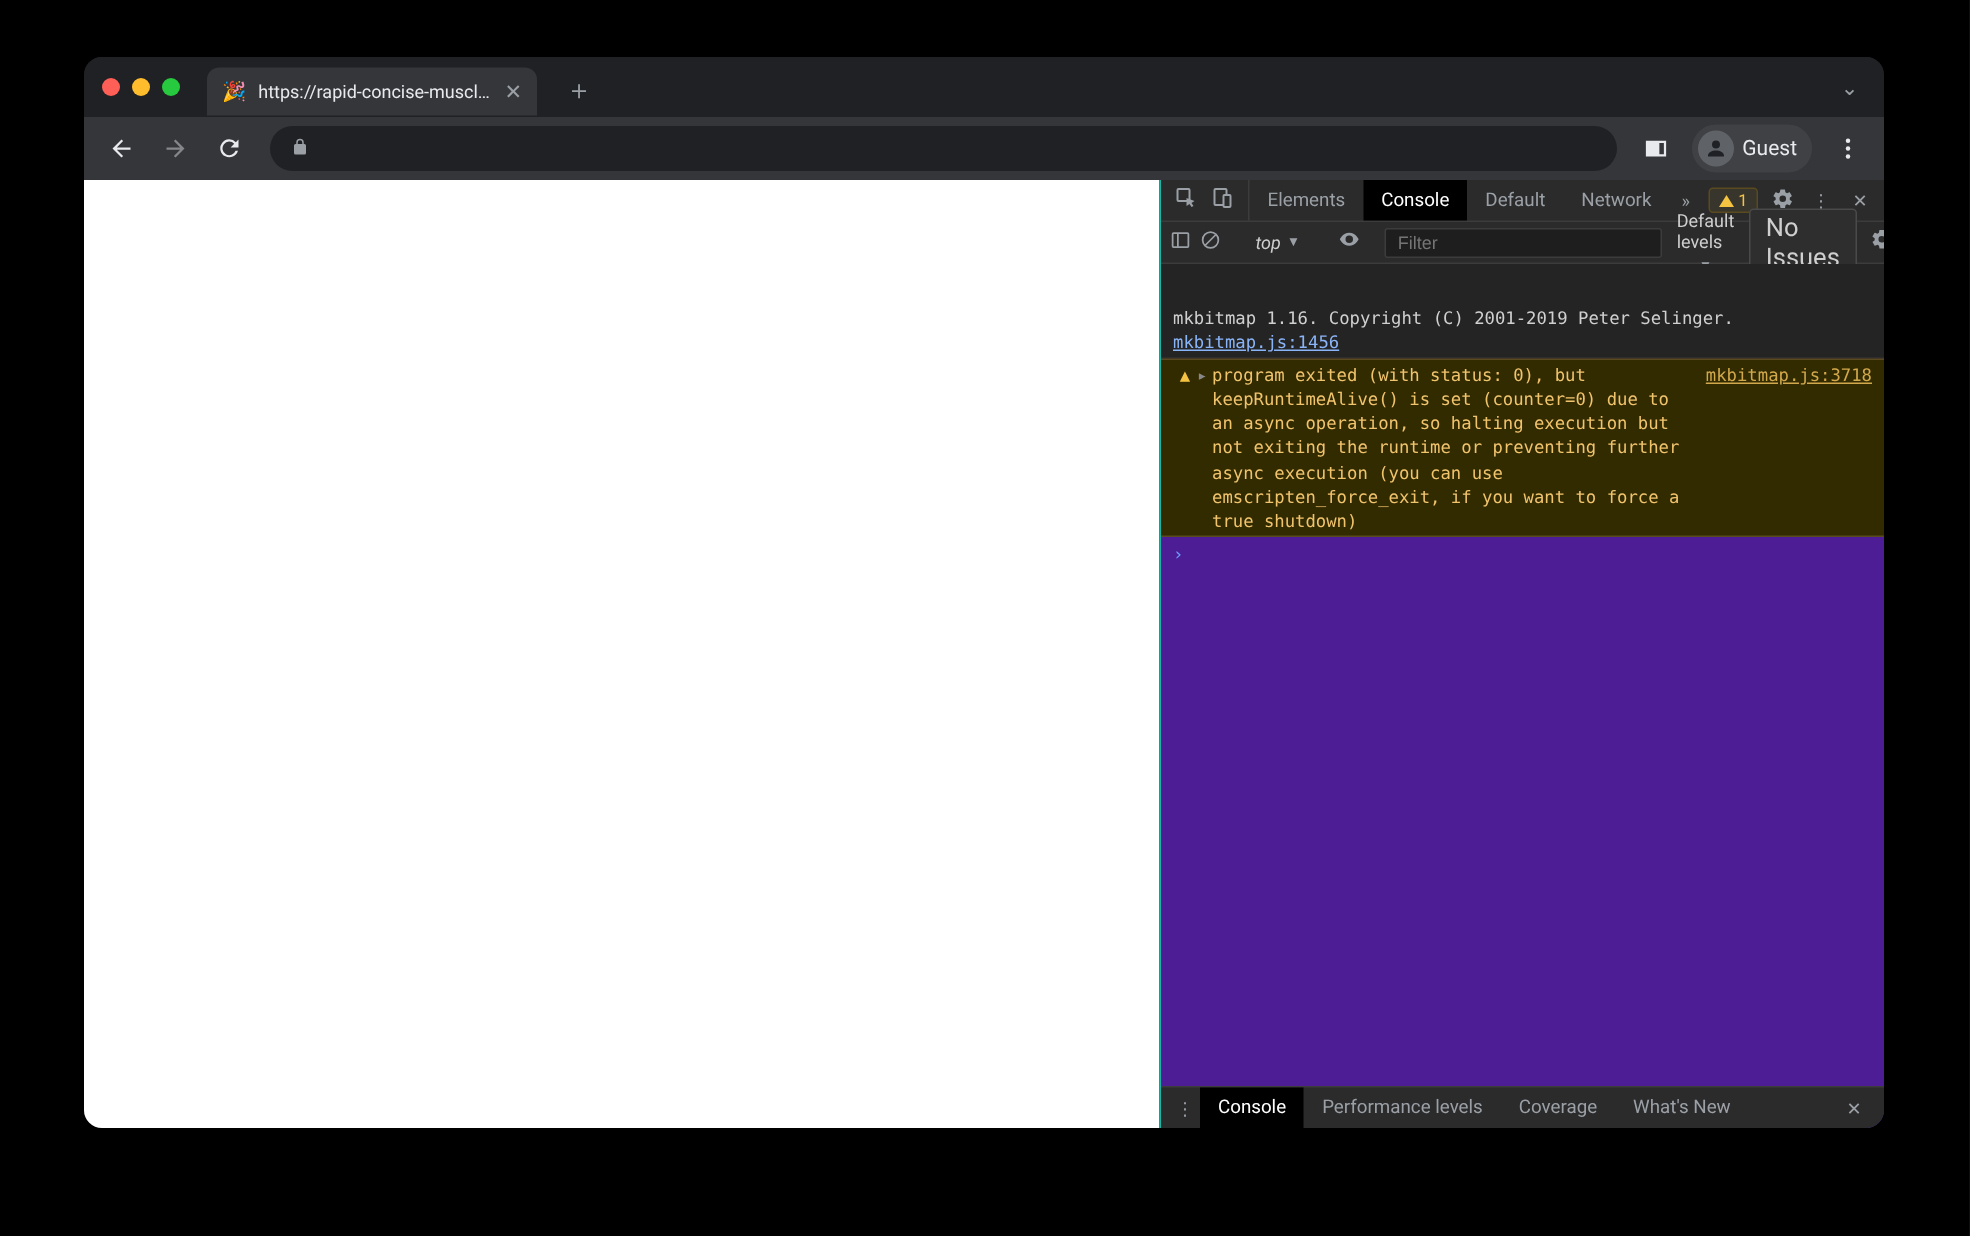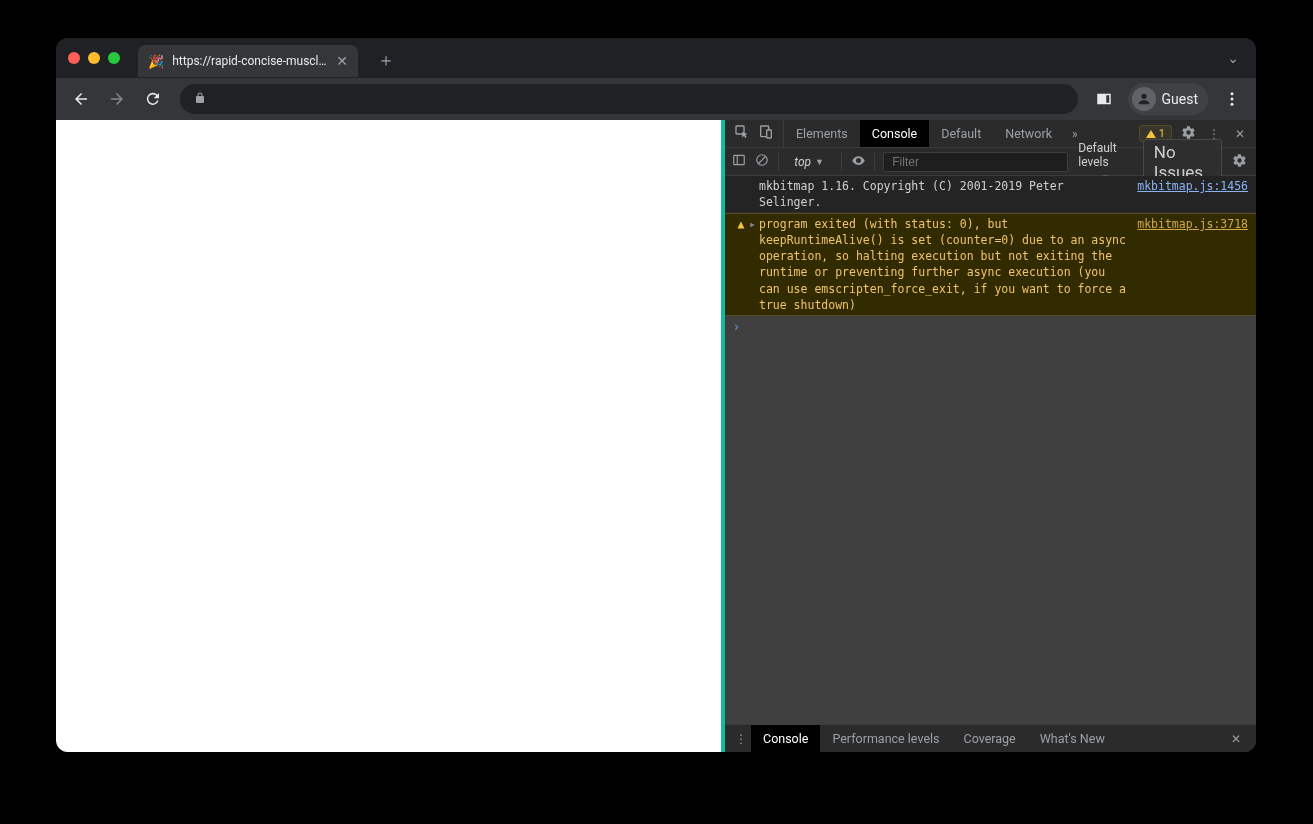--- a/index.html
+++ b/index.html
@@ -110,27 +110,27 @@
   .content {
     flex:1;
     display:flex;
     min-height:0;
   }
   .page-view {
     flex: 1;
     background: #ffffff;
   }
   .devtools {
-    width: 535px;
-    background: #404040;
+    width: 483px;
+    background: #4c1d95;
     display:flex;
     flex-direction:column;
     font-size:12px;
     color:#cfcfcf;
-    border-left:4px solid #14b8a6;
+    border-left:1px solid #14b8a6;
   }
   .dt-tabbar {
     height: 28px;
     background:#2b2b2b;
     display:flex;
     align-items:center;
     border-bottom:1px solid #3c3c3c;
   }
   .dt-tool-icons{display:flex; align-items:center; gap:2px; padding:0 6px; border-right:1px solid #3c3c3c; height:100%;}
   .dt-tool-icons .ic{width:22px; text-align:center; color:#9aa0a6; cursor:pointer;}
@@ -206,21 +206,21 @@
     font-family: Menlo, Consolas, monospace;
     font-size:11.5px;
     line-height:1.4;
   }
   .log-row {
     display:flex;
     align-items:flex-start;
     padding:2px 8px;
     border-bottom:1px solid rgba(60,60,60,0.4);
   }
-  .log-row.info { color:#d0d0d0; background:#242424;}
+  .log-row.info { color:#d0d0d0; background:#242424;flex-direction:column;}
   .log-row.warn {
     background:#332b00;
     color:#f0c36d;
     border-top:1px solid #5a4a1f;
     border-bottom:1px solid #5a4a1f;
   }
   .log-ic { width:16px; flex:0 0 16px; text-align:center; }
   .log-ic.warn-ic { color:#f5c342; }
   .expand-caret { width:10px; flex:0 0 10px; color:#888; cursor:pointer; }
   .log-msg { flex:1; white-space:pre-wrap; padding-right:8px; }

